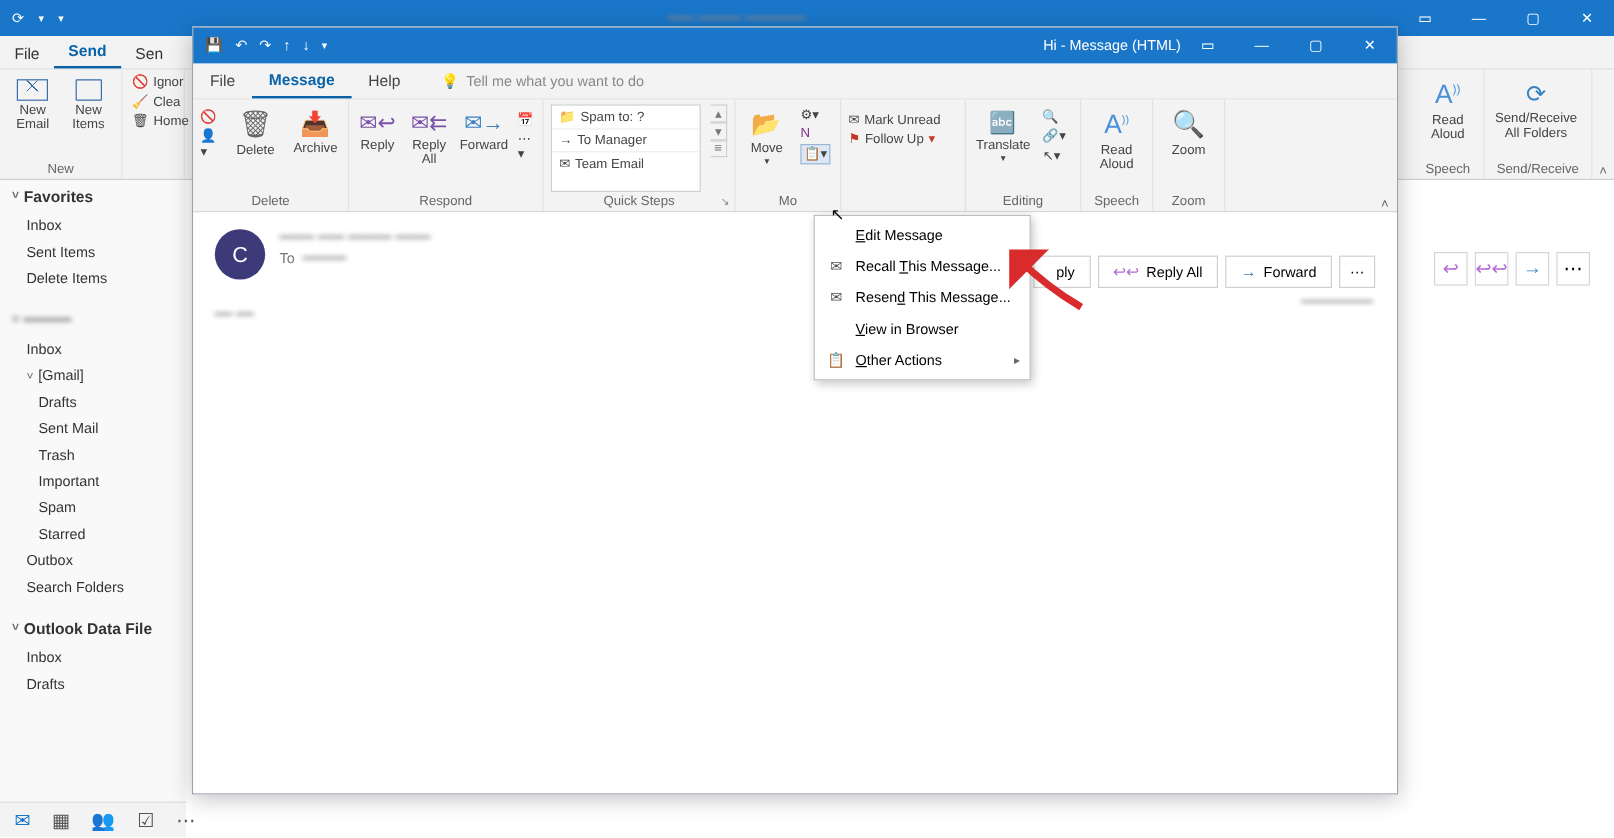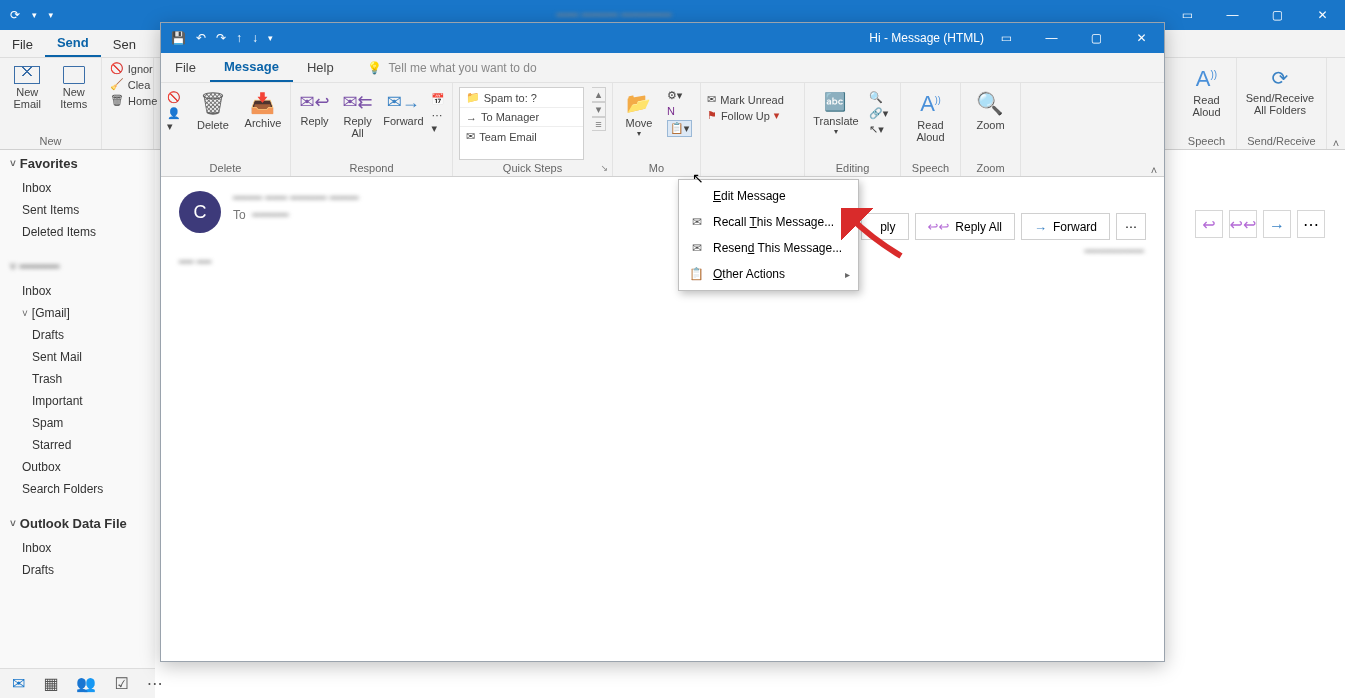--- a/index.html
+++ b/index.html
@@ -165,21 +165,21 @@
   <div style="width:18px;display:flex;align-items:flex-end;justify-content:center;color:#666;font-size:11px">˄</div>
 </div>
 
 <div class="left-panel">
   <div class="lp-section">
       <span class="chev">˅</span>
       <span>Favorites</span>
     </div>
   <div class="lp-item">Inbox</div>
   <div class="lp-item">Sent Items</div>
-  <div class="lp-item">Deleted Items</div>
+  <div class="lp-item">Delete Items</div>
   <div style="height:10px"></div>
   <div class="lp-section blur">
       <span class="chev">˅</span>
       <span>━━━━━</span>
     </div>
   <div class="lp-item">Inbox</div>
   <div class="lp-item"><span class="chev" style="margin-right:4px">˅</span><span>[Gmail]</span></div>
   <div class="lp-sub">Drafts</div>
   <div class="lp-sub bold">Sent Mail</div>
   <div class="lp-sub">Trash</div>
@@ -402,20 +402,24 @@
     </div>
     <div class="mitem">
       <span class="mi-ic">✉</span>
         <span>Recall <span class="u">T</span>his Message...</span>
     </div>
     <div class="mitem">
       <span class="mi-ic">✉</span>
         <span>Resen<span class="u">d</span> This Message...</span>
     </div>
     <div class="mitem">
+      <span class="mi-ic"></span>
+        <span><span class="u">V</span>iew in Browser</span>
+    </div>
+    <div class="mitem">
       <span class="mi-ic">📋</span>
         <span><span class="u">O</span>ther Actions</span>
       <span class="mi-arrow">▸</span>
     </div>
   </div>
 
   <svg class="red-arrow" width="70" height="55">
     <defs>
         <marker id="ah" markerWidth="8" markerHeight="8" refX="2" refY="4" orient="auto">
           <path d="M0,0 L8,4 L0,8 Z" fill="#d92b2b"></path>

